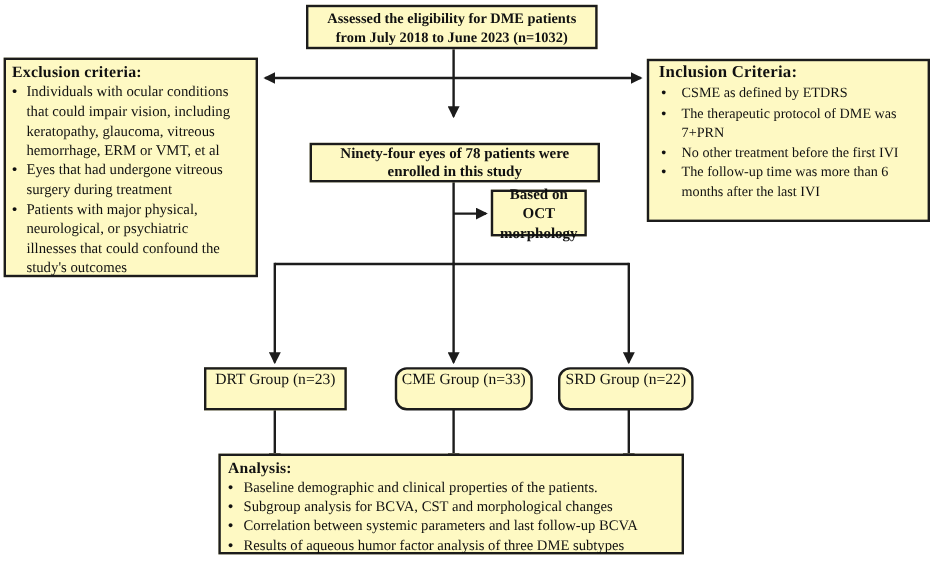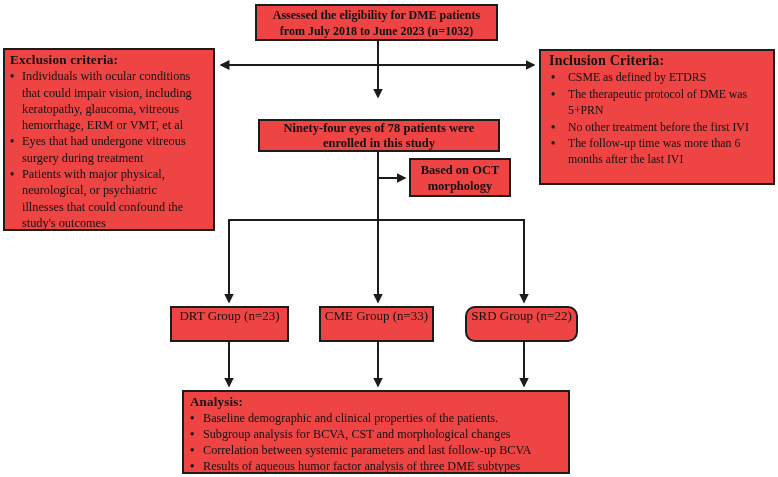--- a/index.html
+++ b/index.html
@@ -3,49 +3,49 @@
 <meta charset="utf-8">
 <style>
   html,body{margin:0;padding:0;background:#ffffff;}
   #canvas{
     position:relative;width:778px;height:477px;background:#ffffff;
     font-family:"Liberation Serif","DejaVu Serif",serif;color:#111111;
     overflow:hidden;
   }
   #wires{position:absolute;left:0;top:0;width:778px;height:477px;pointer-events:none;}
   .box{
-    position:absolute;border:2px solid #1c1c1c;background:#ef4444;box-sizing:border-box;
+    position:absolute;border:2px solid #1c1c1c;background:#fef9c3;box-sizing:border-box;
   }
   .center-box{
     display:flex;align-items:center;justify-content:center;text-align:center;
     font-weight:bold;white-space:pre-line;
   }
   #eligibility-box{left:255px;top:4px;width:243px;height:37px;font-size:12px;line-height:16px;}
   #enrolled-box{left:258px;top:100px;width:242px;height:33px;font-size:12.5px;line-height:15px;margin-top:19px;}
-  #oct-box{left:409px;top:158px;width:102px;height:39px;font-size:12.5px;line-height:16px;}
+  #oct-box{left:409px;top:158px;width:80px;height:39px;font-size:12.5px;line-height:16px;}
   .group-box{
     top:306px;height:36px;display:flex;justify-content:center;
     font-size:13px;white-space:nowrap;
   }
   #drt-box{left:170px;width:119px;}
-  #cme-box{left:319px;width:115px;}
+  #cme-box{left:329px;width:115px;border-radius:10px;}
   #srd-box{left:465px;width:113px;border-radius:10px;}
   .list-box{padding:2px 5px;}
   .list-box .title{font-weight:bold;display:block;}
   .list-box ul{margin:0;padding:0;list-style:none;}
   .list-box li{position:relative;white-space:pre-line;}
   .list-box li::before{content:"\2022";position:absolute;left:0;top:0;font-weight:bold;}
   #exclusion-box{left:3px;top:48px;width:212px;height:183px;font-size:12.3px;line-height:16.3px;}
   #exclusion-box .title{font-size:13.2px;letter-spacing:.2px;}
   #exclusion-box li{padding-left:12px;}
   #inclusion-box{left:539px;top:49px;width:236px;height:136px;font-size:11.8px;line-height:16.4px;padding-left:8px;}
   #inclusion-box .title{font-size:14px;letter-spacing:.2px;}
   #inclusion-box li{padding-left:19px;}
   #inclusion-box li::before{left:2px;}
-  #analysis-box{left:182px;top:390px;width:388px;height:84px;font-size:12.2px;line-height:16px;padding:2px 6px;}
+  #analysis-box{left:182px;top:378px;width:388px;height:84px;font-size:12.2px;line-height:16px;padding:2px 6px;}
   #analysis-box .title{font-size:13px;letter-spacing:.2px;}
   #analysis-box li{padding-left:13px;}
   line{stroke:#1c1c1c;stroke-width:2;}
 </style>
 </head>
 <body>
 
 <div id="canvas">
 
   <svg id="wires" width="778" height="477" viewBox="0 0 778 477" xmlns="http://www.w3.org/2000/svg">
@@ -86,21 +86,21 @@
 illnesses that could confound the
 study's outcomes</li>
     </ul>
   </div>
 
   <div id="inclusion-box" class="box list-box">
     <span class="title">Inclusion Criteria:</span>
     <ul>
       <li>CSME as defined by ETDRS</li>
       <li>The therapeutic protocol of DME was
-5+PRN</li>
+7+PRN</li>
       <li>No other treatment before the first IVI</li>
       <li>The follow-up time was more than 6
 months after the last IVI</li>
     </ul>
   </div>
 
   <div id="enrolled-box" class="box center-box">
     <span>Ninety-four eyes of 78 patients were
 enrolled in this study</span>
   </div>

